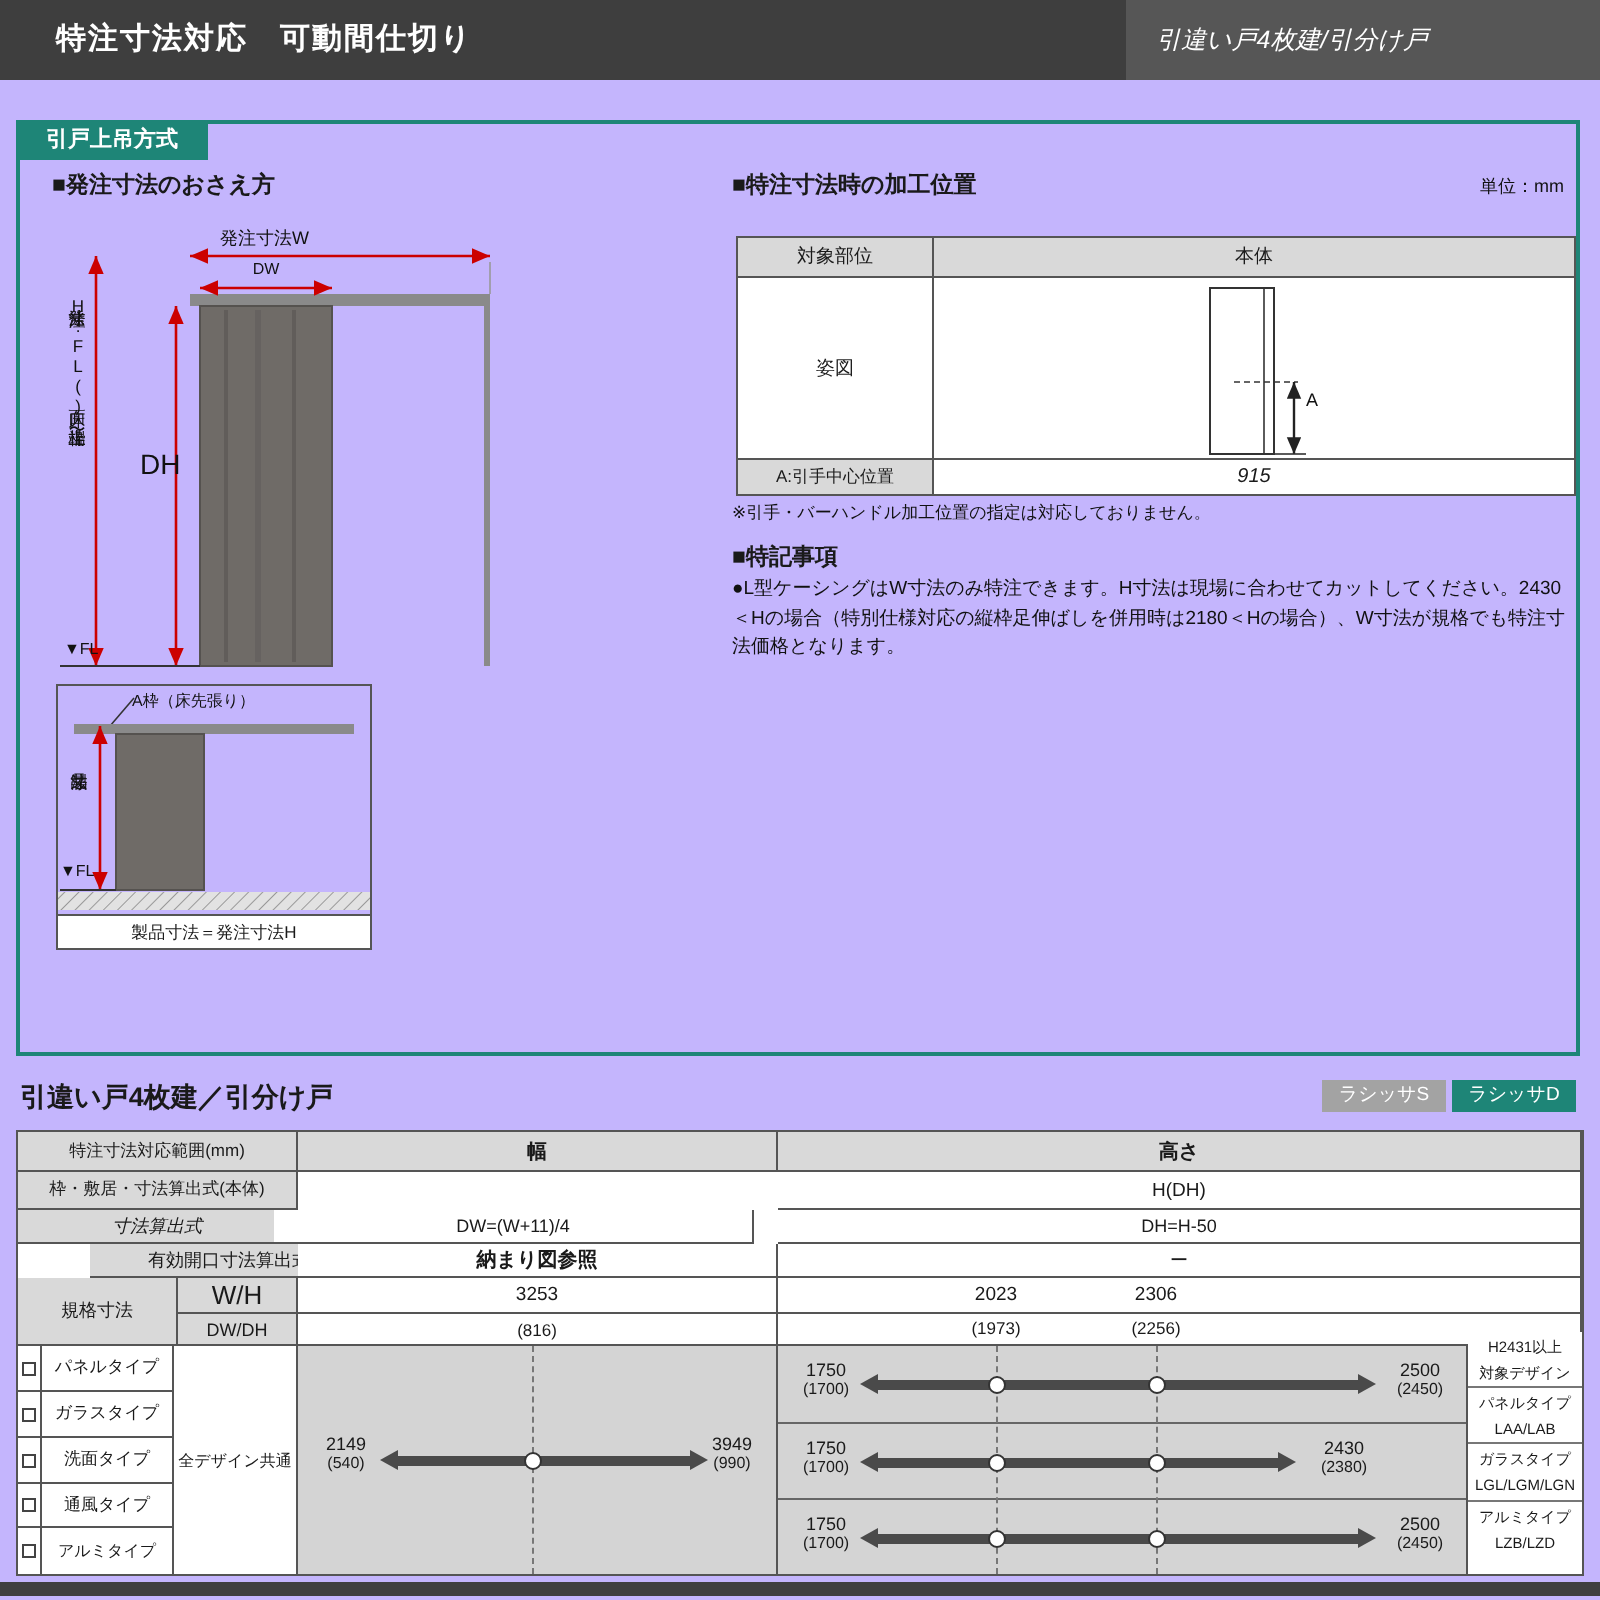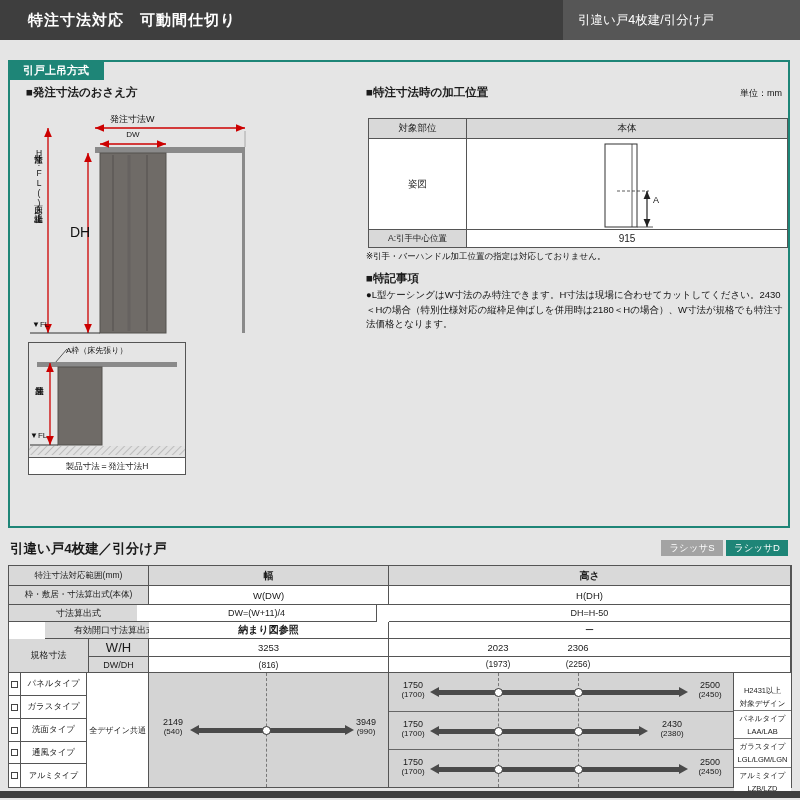--- a/index.html
+++ b/index.html
@@ -1,24 +1,24 @@
 <!DOCTYPE html>
 <html><head>
 <meta charset="utf-8">
 <style>
   * { margin:0; padding:0; }
   body { background:#fff; font-family:"Liberation Sans","DejaVu Sans",sans-serif; color:#1a1a1a; }
-  .page { position:relative; width:800px; height:800px; background:#e5e5e5; overflow:hidden; }
+  .page { position:relative; width:800px; height:800px; background:#c4b5fd; overflow:hidden; }
   .abs { position:absolute; }
 
   
   .topbar { position:absolute; left:0; top:0; width:800px; height:40px; background:#3e3e3e; }
   .topbar-right { position:absolute; left:563px; top:0; width:237px; height:40px; background:#565656; }
   .topbar-title { position:absolute; left:28px; top:0; line-height:40px; color:#fff; font-size:15px; font-weight:bold; letter-spacing:1px; }
-  .topbar-sub { position:absolute; left:578px; top:0; line-height:40px; color:#fff; font-size:12.5px; }
+  .topbar-sub { position:absolute; left:578px; top:0; line-height:40px; color:#fff; font-size:12.5px;font-style:italic; }
 
   
   .sec1-box { position:absolute; left:8px; top:60px; width:782px; height:468px; border:2px solid #1e8577; box-sizing:border-box; }
   .sec1-tab { position:absolute; left:8px; top:60px; width:96px; height:20px; background:#1e8577; color:#fff; font-size:11px; line-height:20px; text-align:center; font-weight:bold; }
   .h-small { position:absolute; font-size:11.5px; font-weight:bold; }
 
   .vert { writing-mode:vertical-rl; text-orientation:upright; }
 
   .lbl { position:absolute; font-size:14px; color:#111; white-space:nowrap; }
 
@@ -148,43 +148,42 @@
         </defs>
         <rect x="20" y="4" width="32" height="83" fill="#fff" stroke="#333"></rect>
         <line x1="47" y1="4" x2="47" y2="87" stroke="#333" stroke-width="0.8"></line>
         <line x1="32" y1="51" x2="64" y2="51" stroke="#333" stroke-width="0.8" stroke-dasharray="3,2"></line>
         <line x1="62" y1="51" x2="62" y2="87" stroke="#222" stroke-width="1.2" marker-start="url(#ad)" marker-end="url(#ad)"></line>
         <line x1="52" y1="87" x2="68" y2="87" stroke="#333" stroke-width="0.8"></line>
       </svg>
       <div class="lbl" style="left:186px; top:56px; font-size:9px;">A</div>
     </div>
     <div class="cell gray" style="left:0; top:111px; width:98px; height:17px; font-size:8.5px; border-bottom:none;">A:引手中心位置</div>
-    <div class="cell" style="left:98px; top:111px; width:320px; height:17px; font-size:10px; border-right:none; border-bottom:none;">915</div>
+    <div class="cell" style="left:98px; top:111px; width:320px; height:17px; font-size:10px; border-right:none; border-bottom:none;font-style:italic;">915</div>
   </div>
 
   <div class="note-text" style="left:366px; top:251px;">※引手・バーハンドル加工位置の指定は対応しておりません。</div>
 
   <div class="h-small" style="left:366px; top:271px;">■特記事項</div>
   <div class="remarks-text">●L型ケーシングはW寸法のみ特注できます。H寸法は現場に合わせてカットしてください。2430＜Hの場合（特別仕様対応の縦枠足伸ばしを併用時は2180＜Hの場合）、W寸法が規格でも特注寸法価格となります。</div>
 
   <div class="sec2-title">引違い戸4枚建／引分け戸</div>
   <div class="badge badge-s">ラシッサS</div>
   <div class="badge badge-d">ラシッサD</div>
 
   <div class="spec-table">
 
     <div class="cell gray" style="left:0; top:0; width:140px; height:20px; font-size:8.5px;">特注寸法対応範囲(mm)</div>
     <div class="cell gray" style="left:140px; top:0; width:240px; height:20px; font-size:10px; font-weight:bold;">幅</div>
     <div class="cell gray" style="left:380px; top:0; width:402px; height:20px; font-size:10px; font-weight:bold;">高さ</div>
 
     <div class="cell gray" style="left:0; top:20px; width:140px; height:19px; font-size:8.5px;">枠・敷居・寸法算出式(本体)</div>
-    <div class="cell" style="left:140px; top:20px; width:240px; height:19px; font-size:9.5px;">W(DW)</div>
     <div class="cell" style="left:380px; top:20px; width:402px; height:19px; font-size:9.5px;">H(DH)</div>
 
-    <div class="cell gray" style="left:0; top:39px; width:140px; height:17px; font-size:9px;">寸法算出式</div>
+    <div class="cell gray" style="left:0; top:39px; width:140px; height:17px; font-size:9px;font-style:italic;">寸法算出式</div>
     <div class="cell" style="left:128px; top:39px; width:240px; height:17px; font-size:9px;">DW=(W+11)/4</div>
     <div class="cell" style="left:380px; top:39px; width:402px; height:17px; font-size:9px;">DH=H-50</div>
 
     <div class="cell gray" style="left:0; top:56px; width:140px; height:17px; font-size:9px;margin-left:36px;">有効開口寸法算出式</div>
     <div class="cell" style="left:140px; top:56px; width:240px; height:17px; font-size:10px; font-weight:bold;">納まり図参照</div>
     <div class="cell" style="left:380px; top:56px; width:402px; height:17px; font-size:9px;">ー</div>
 
     <div class="cell gray" style="left:0; top:73px; width:80px; height:34px; font-size:9px;">規格寸法</div>
     <div class="cell gray" style="left:80px; top:73px; width:60px; height:18px; font-size:13px;">W/H</div>
     <div class="cell" style="left:140px; top:73px; width:240px; height:18px; font-size:9.5px;">3253</div>
@@ -284,21 +283,21 @@
         <div class="tri tri-r" style="left:290px; top:14px;"></div>
         <div class="dot" style="left:105px; top:15px;"></div>
         <div class="dot" style="left:185px; top:15px;"></div>
         <div class="rangeval" style="left:298px; top:7px;">
           <div class="rv-main">2500</div>
           <div class="rv-sub">(2450)</div>
         </div>
       </div>
     </div>
 
-    <div class="cell" style="left:725px; top:117px; width:57px; height:114px; display:block; border-bottom:none; border-right:none;">
+    <div class="cell" style="left:725px; top:100px; width:57px; height:114px; display:block; border-bottom:none; border-right:none;">
       <div class="target-group bdr" style="height:28px;">
         <div>H2431以上</div>
         <div>対象デザイン</div>
       </div>
       <div class="target-group bdr" style="height:28px;">
         <div>パネルタイプ</div>
         <div>LAA/LAB</div>
       </div>
       <div class="target-group bdr" style="height:29px;">
         <div>ガラスタイプ</div>

